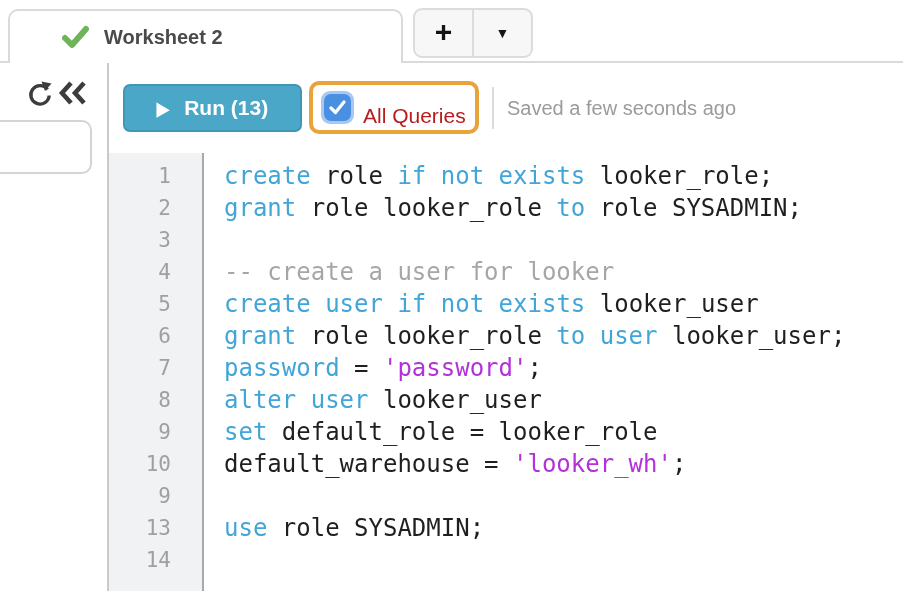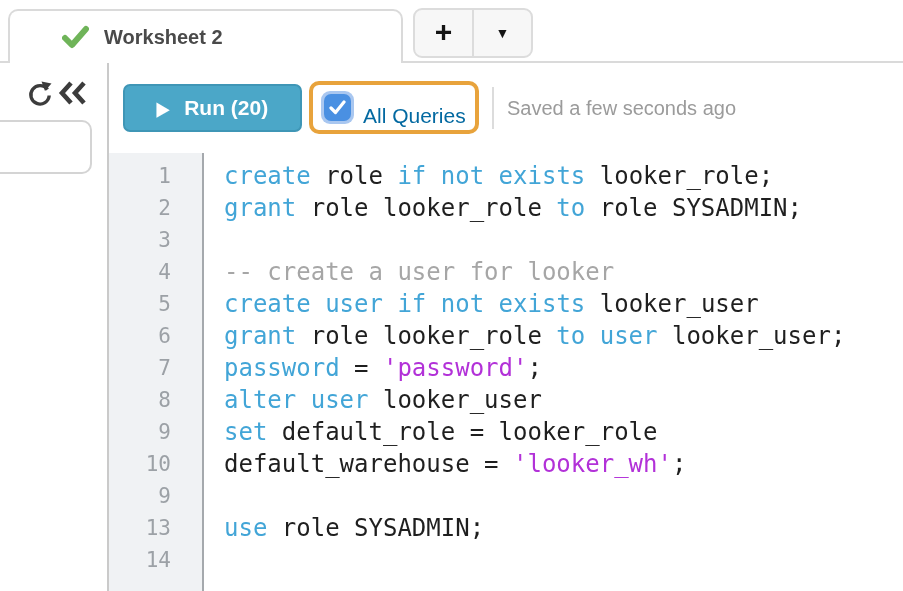--- a/index.html
+++ b/index.html
@@ -38,21 +38,21 @@
        display:flex;align-items:center;justify-content:center;gap:15px;
        font-size:21px;font-weight:bold;box-sizing:border-box;cursor:pointer;}
   .play-glyph{font-size:16px;transform:scaleY(1.15);}
   .annotation-box{position:absolute;left:200px;top:18px;width:170px;height:53px;
        border:4px solid var(--annotation,#E8A33C);border-radius:10px;background:#fff;
        display:flex;align-items:center;gap:9px;padding-left:8px;box-sizing:border-box;}
   .checkbox-outer{width:33px;height:33px;background:#A9C7F0;border-radius:9px;
        display:flex;align-items:center;justify-content:center;cursor:pointer;}
   .checkbox-inner{width:27px;height:27px;background:var(--checkbox_blue,#4A90E2);border-radius:7px;
        display:flex;align-items:center;justify-content:center;}
-  .all-queries-label{font-size:21px;color:#0369a1;margin-top:16px;}
+  .all-queries-label{font-size:21px;color:#b91c1c;margin-top:16px;}
   .toolbar-divider{position:absolute;left:383px;top:24px;width:2px;height:42px;background:#DCDCDC;}
   .save-status{position:absolute;left:398px;top:0;height:90px;display:flex;align-items:center;
        font-size:20px;color:#9B9B9B;}
 
   
   .code-area{position:absolute;top:90px;left:0;right:0;bottom:0;display:flex;
        font-family:"DejaVu Sans Mono",monospace;background:#fff;}
   .gutter{flex:0 0 93px;background:#F0F2F4;border-right:2px solid #A5A9AD;
        padding-top:7px;box-sizing:content-box;}
   .gutter-line{height:32px;line-height:32px;text-align:right;padding-right:31px;
@@ -103,21 +103,21 @@
         </svg>
       </span>
       <div class="sidebar-search" title=""></div>
     </div>
 
     <div class="content">
 
       <div class="toolbar">
         <div class="run-button">
           <span class="play-glyph">▶</span>
-          <span>Run (20)</span>
+          <span>Run (13)</span>
         </div>
 
         <div class="annotation-box">
           <span class="checkbox-outer">
             <span class="checkbox-inner">
               <svg width="17" height="15" viewBox="0 0 17 15">
                 <polyline points="2,8 6.5,12.5 15,2" fill="none" stroke="#FFFFFF" stroke-width="3.2" stroke-linecap="round" stroke-linejoin="round"></polyline>
               </svg>
             </span>
           </span>

